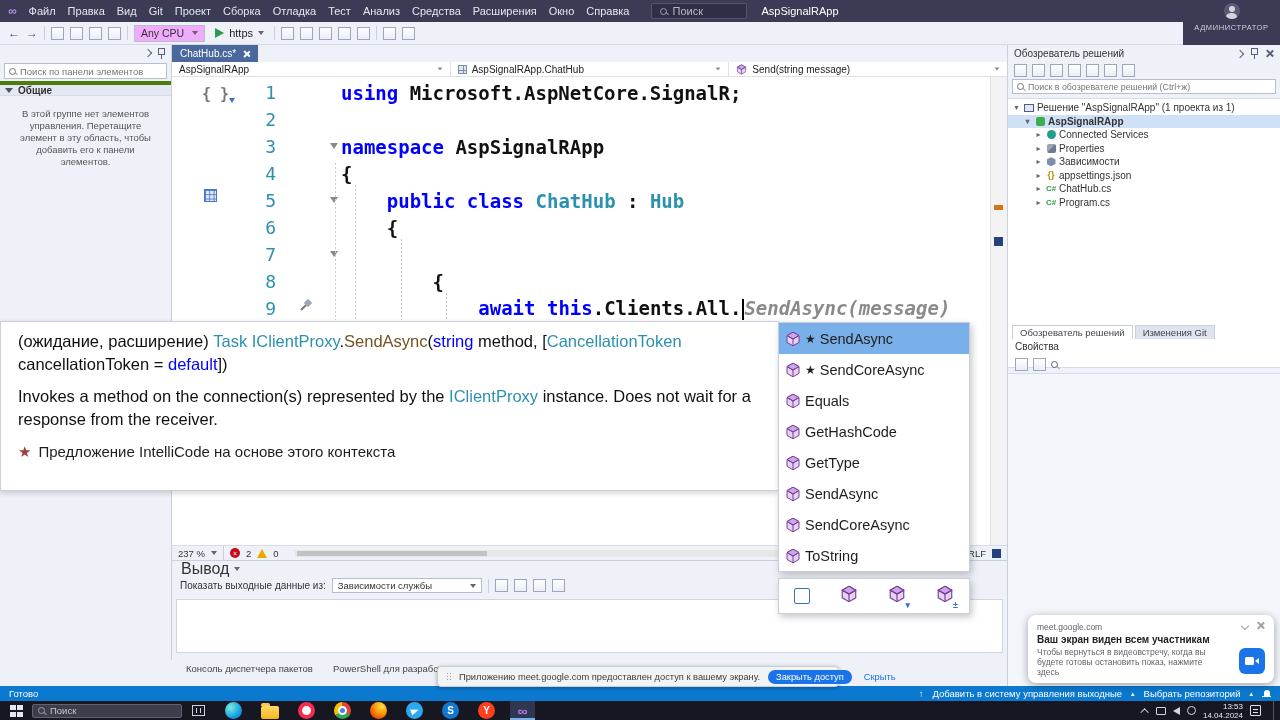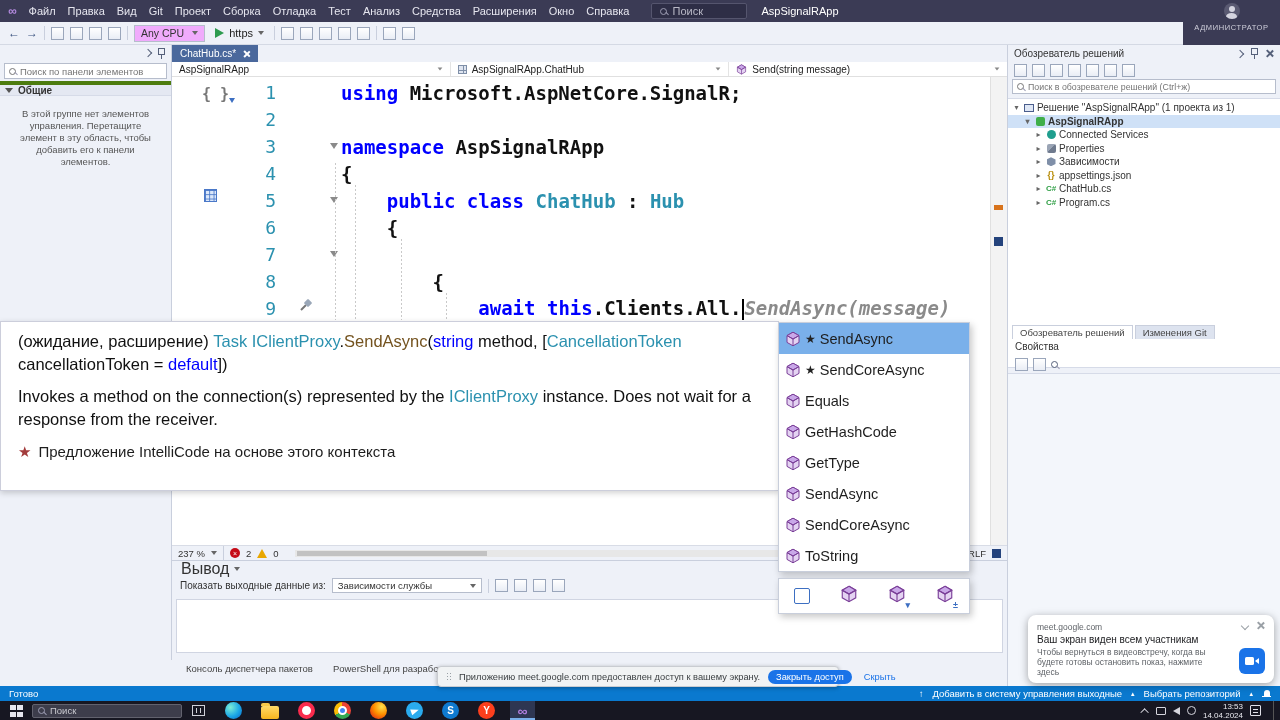--- a/index.html
+++ b/index.html
@@ -145,21 +145,21 @@
   
   .statusbar{position:absolute;left:0;top:686px;width:1280px;height:15px;background:var(--statusbar);color:#fff;font-size:9.5px;display:flex;align-items:center;padding:0 9px;gap:8px;z-index:50}
   .sb-right{margin-left:auto;display:flex;align-items:center;gap:9px}
   .sb-caret{font-size:7px}
   .bell{width:9px;height:10px;position:relative}
   .bell::before{content:"";position:absolute;left:1.5px;top:1px;width:6px;height:6px;background:#fff;border-radius:50% 50% 0 0}
   .bell::after{content:"";position:absolute;left:0;top:7px;width:9px;height:1.5px;background:#fff}
 
   
   .meet{position:absolute;left:1028px;top:615px;width:246px;height:68px;background:#fff;border-radius:8px;box-shadow:0 2px 8px rgba(0,0,0,.35);z-index:60;padding:7px 9px;font-size:8.5px;color:#5f6368}
-  .meet-title{color:#202124;font-weight:400;font-size:10px;margin:2px 0}
+  .meet-title{color:#202124;font-weight:700;font-size:10px;margin:2px 0}
   .meet-body{line-height:10px;width:186px}
   .meet-cam{position:absolute;right:9px;bottom:9px;width:26px;height:26px;border-radius:6px;background:var(--accent_blue);display:flex;align-items:center;justify-content:center}
   .meet-icons{position:absolute;right:9px;top:6px;display:flex;gap:8px;align-items:center}
   .chev-dn{width:6px;height:6px;border-right:1.5px solid #9aa0a6;border-bottom:1.5px solid #9aa0a6;transform:rotate(45deg)}
   .meet .xicon::before,.meet .xicon::after{background:#9aa0a6}
 
   
   .taskbar{position:absolute;left:0;top:701px;width:1280px;height:19px;background:var(--taskbar);display:flex;align-items:center;color:#ddd;z-index:70}
   .start{width:32px;height:19px;display:flex;align-items:center;justify-content:center}
   .winlogo{width:5.5px;height:5.5px;background:#e6e6ee;box-shadow:7px 0 0 #e6e6ee,0 7px 0 #e6e6ee,7px 7px 0 #e6e6ee;margin:-6px 6px 0 0}

